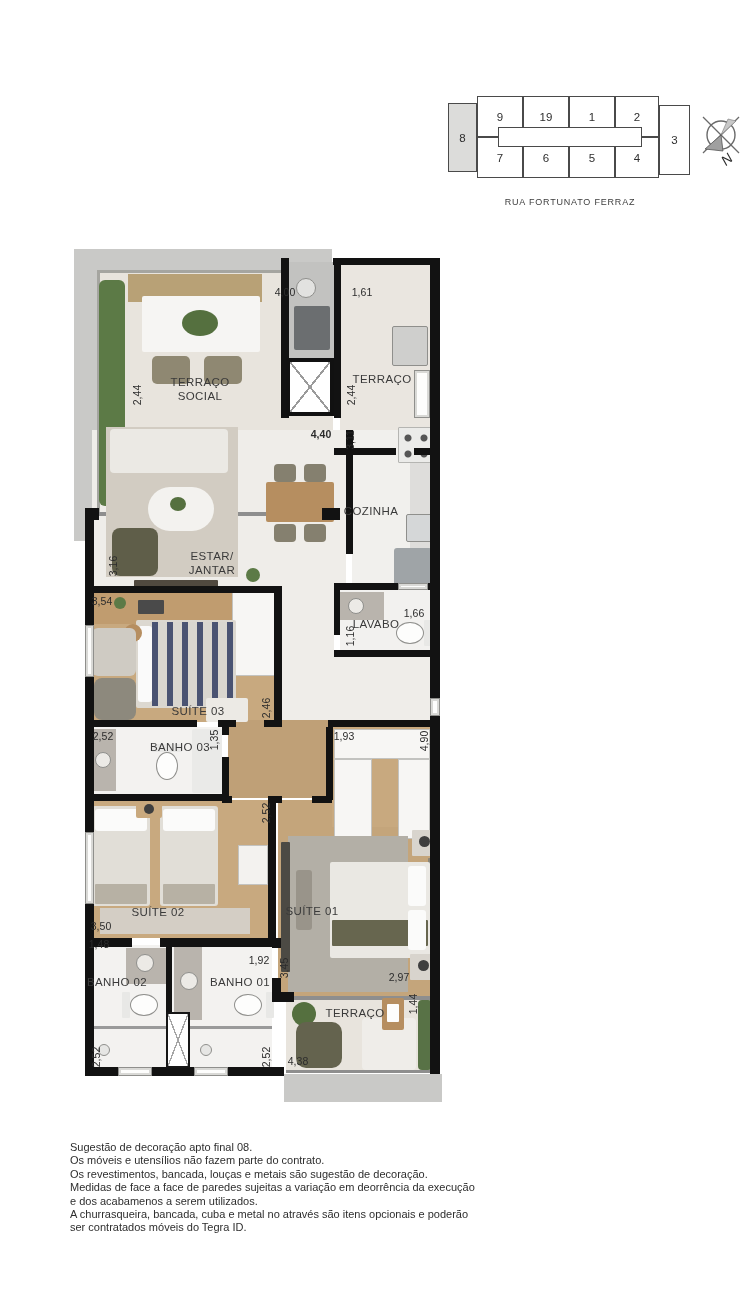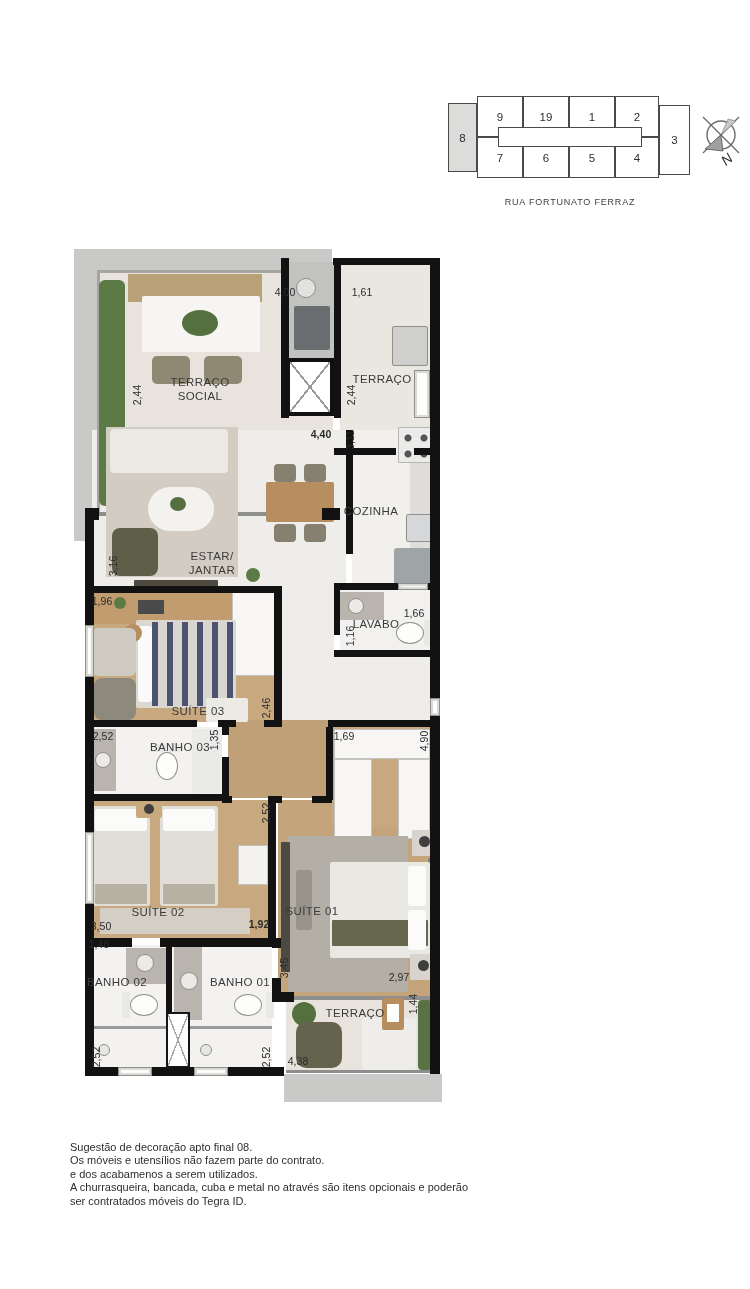--- a/index.html
+++ b/index.html
@@ -264,40 +264,42 @@
       <div class="room-lb" style="left: 355px; top: 1014px;">
         <div>TERRAÇO</div>
       </div>
       <div class="dim-lb" style="left: 285px; top: 292px;">4,00</div>
       <div class="dim-lb" style="left: 362px; top: 292px;">1,61</div>
       <div class="dim-lb v" style="left: 137px; top: 395px;">2,44</div>
       <div class="dim-lb v" style="left: 351px; top: 395px;">2,44</div>
       <div class="dim-lb" style="left: 321px; top: 434px; font-weight: bold;">4,40</div>
       <div class="dim-lb v" style="left: 350px; top: 440px;">3,11</div>
       <div class="dim-lb v" style="left: 113px; top: 566px;">3,16</div>
-      <div class="dim-lb" style="left: 102px; top: 601px;">1,96</div>
+      <div class="dim-lb" style="left: 102px; top: 601px;">3,54</div>
       <div class="dim-lb" style="left: 414px; top: 613px;">1,66</div>
       <div class="dim-lb v" style="left: 350px; top: 636px;">1,16</div>
       <div class="dim-lb v" style="left: 266px; top: 708px;">2,46</div>
       <div class="dim-lb" style="left: 103px; top: 736px;">2,52</div>
       <div class="dim-lb v" style="left: 214px; top: 740px;">1,35</div>
-      <div class="dim-lb" style="left: 344px; top: 736px;">1,69</div>
+      <div class="dim-lb" style="left: 344px; top: 736px;">1,93</div>
       <div class="dim-lb v" style="left: 424px; top: 741px;">4,90</div>
       <div class="dim-lb v" style="left: 266px; top: 813px;">2,52</div>
       <div class="dim-lb" style="left: 101px; top: 926px;">3,50</div>
       <div class="dim-lb" style="left: 99px; top: 944px;">1,48</div>
-      <div class="dim-lb" style="left: 259px; top: 924px; font-weight: bold;">1,92</div>
+      <div class="dim-lb" style="left: 259px; top: 960px;">1,92</div>
       <div class="dim-lb v" style="left: 284px; top: 968px;">3,45</div>
       <div class="dim-lb" style="left: 399px; top: 977px;">2,97</div>
       <div class="dim-lb v" style="left: 413px; top: 1004px;">1,44</div>
       <div class="dim-lb" style="left: 298px; top: 1061px;">4,38</div>
       <div class="dim-lb v" style="left: 96px; top: 1057px;">2,52</div>
       <div class="dim-lb v" style="left: 266px; top: 1057px;">2,52</div>
     </div>
 </div>
 
 <div id="notes">
     <div>Sugestão de decoração apto final 08.</div>
     <div>Os móveis e utensílios não fazem parte do contrato.</div>
+    <div>Os revestimentos, bancada, louças e metais são sugestão de decoração.</div>
+    <div>Medidas de face a face de paredes sujeitas a variação em deorrência da execução</div>
     <div>e dos acabamenos a serem utilizados.</div>
     <div>A churrasqueira, bancada, cuba e metal no através são itens opcionais e poderão</div>
     <div>ser contratados móveis do Tegra ID.</div>
   </div>
 
 </body></html>

